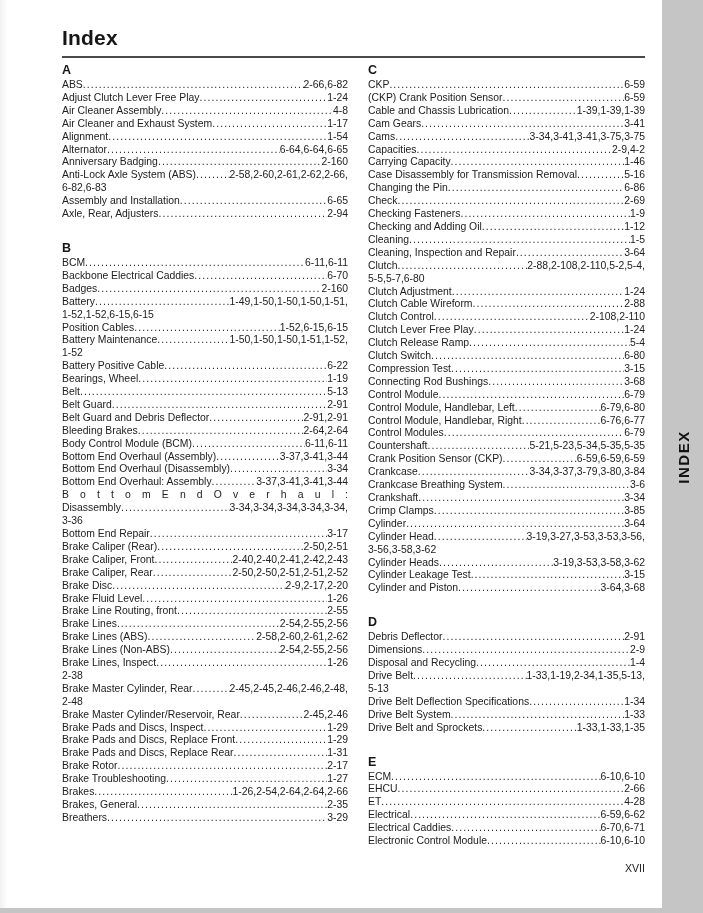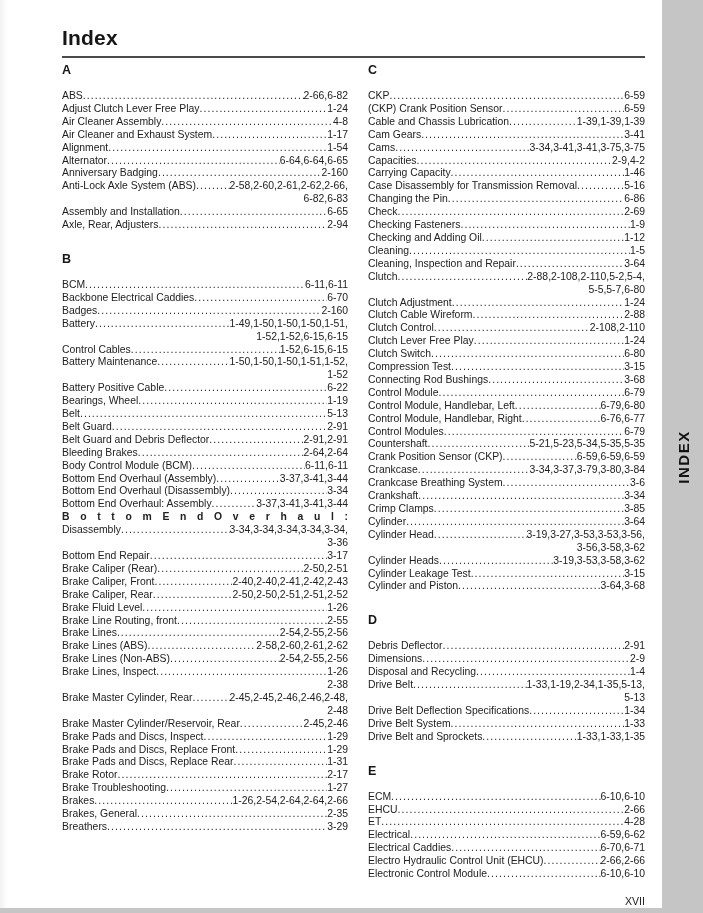--- a/index.html
+++ b/index.html
@@ -25,34 +25,34 @@
     margin-top: 26px;
     font-size: 21px; font-weight: bold; color: #161616; letter-spacing: .2px;
   }
   .title-rule { height: 2px; background: #4a4a4a; margin-top: 6px; }
   .columns { display: flex; gap: 20px; }
   .col-left  { flex: 0 0 286px; max-width: 286px; }
   .col-right { flex: 1; min-width: 0; }
   .idx-section { margin-top: 20px; }
   .idx-section:first-child { margin-top: 5px; }
   .letter { font-size: 12.5px; font-weight: bold; color: #161616; }
-  .entries { margin-top: 13px; }
+  .entries { margin-top: 2px; }
   .row  { display: flex; align-items: baseline; font-size: 10.4px; line-height: 12.9px; }
   .lbl  { white-space: nowrap; }
   .dots { flex: 1; min-width: 5px; overflow: hidden; white-space: nowrap; }
   .dots::after {
     content: "......................................................................................................................";
     letter-spacing: 1.1px;
   }
   .pgs  { white-space: nowrap; }
-  .cont { font-size: 10.4px; line-height: 12.9px; text-align: right; }
+  .cont { font-size: 10.4px; line-height: 12.9px; }
   .spread {
     font-size: 10.4px; line-height: 12.9px;
     text-align: justify; text-align-last: justify;
-    white-space: normal; overflow: hidden; height: 12.9px; font-weight: bold;
+    white-space: normal; overflow: hidden; height: 12.9px;
   }
   .page-num { text-align: right; font-size: 10.6px; margin-top: 14px; color: #1c1c1c; }
   .side-tab {
     position: absolute; right: 0; top: 0;
     width: 41px; height: 913px;
     background: #c5c5c5;
   }
   .tab-label {
     position: absolute; top: 50%; left: 50%;
     transform: translate(-50%, -50%) rotate(-90deg);
@@ -143,21 +143,21 @@
                 <span class="dots"></span>
                 <span class="pgs">2-160</span>
               </div>
               <div class="row">
                 <span class="lbl">Battery</span>
                 <span class="dots"></span>
                 <span class="pgs">1-49,1-50,1-50,1-50,1-51,</span>
               </div>
               <div class="cont">1-52,1-52,6-15,6-15</div>
               <div class="row">
-                <span class="lbl">Control Cables</span>
+                <span class="lbl">Position Cables</span>
                 <span class="dots"></span>
                 <span class="pgs">1-52,6-15,6-15</span>
               </div>
               <div class="row">
                 <span class="lbl">Battery Maintenance</span>
                 <span class="dots"></span>
                 <span class="pgs">1-50,1-50,1-50,1-51,1-52,</span>
               </div>
               <div class="cont">1-52</div>
               <div class="row">
@@ -229,20 +229,25 @@
               </div>
               <div class="row">
                 <span class="lbl">Brake Caliper, Front</span>
                 <span class="dots"></span>
                 <span class="pgs">2-40,2-40,2-41,2-42,2-43</span>
               </div>
               <div class="row">
                 <span class="lbl">Brake Caliper, Rear</span>
                 <span class="dots"></span>
                 <span class="pgs">2-50,2-50,2-51,2-51,2-52</span>
+              </div>
+              <div class="row">
+                <span class="lbl">Brake Disc</span>
+                <span class="dots"></span>
+                <span class="pgs">2-9,2-17,2-20</span>
               </div>
               <div class="row">
                 <span class="lbl">Brake Fluid Level</span>
                 <span class="dots"></span>
                 <span class="pgs">1-26</span>
               </div>
               <div class="row">
                 <span class="lbl">Brake Line Routing, front</span>
                 <span class="dots"></span>
                 <span class="pgs">2-55</span>
@@ -416,20 +421,25 @@
                 <span class="lbl">Clutch Control</span>
                 <span class="dots"></span>
                 <span class="pgs">2-108,2-110</span>
               </div>
               <div class="row">
                 <span class="lbl">Clutch Lever Free Play</span>
                 <span class="dots"></span>
                 <span class="pgs">1-24</span>
               </div>
               <div class="row">
+                <span class="lbl">Clutch Release Ramp</span>
+                <span class="dots"></span>
+                <span class="pgs">5-4</span>
+              </div>
+              <div class="row">
                 <span class="lbl">Clutch Switch</span>
                 <span class="dots"></span>
                 <span class="pgs">6-80</span>
               </div>
               <div class="row">
                 <span class="lbl">Compression Test</span>
                 <span class="dots"></span>
                 <span class="pgs">3-15</span>
               </div>
               <div class="row">
@@ -576,25 +586,20 @@
               </div>
               <div class="row">
                 <span class="lbl">Electrical</span>
                 <span class="dots"></span>
                 <span class="pgs">6-59,6-62</span>
               </div>
               <div class="row">
                 <span class="lbl">Electrical Caddies</span>
                 <span class="dots"></span>
                 <span class="pgs">6-70,6-71</span>
-              </div>
-              <div class="row">
-                <span class="lbl">Electro Hydraulic Control Unit (EHCU)</span>
-                <span class="dots"></span>
-                <span class="pgs">2-66,2-66</span>
               </div>
               <div class="row">
                 <span class="lbl">Electronic Control Module</span>
                 <span class="dots"></span>
                 <span class="pgs">6-10,6-10</span>
               </div>
             </div>
           </section>
         </div>
     </div>

